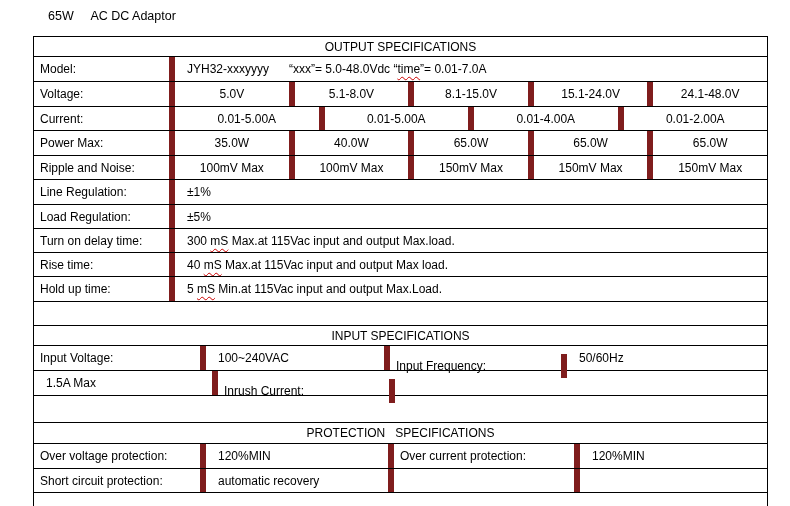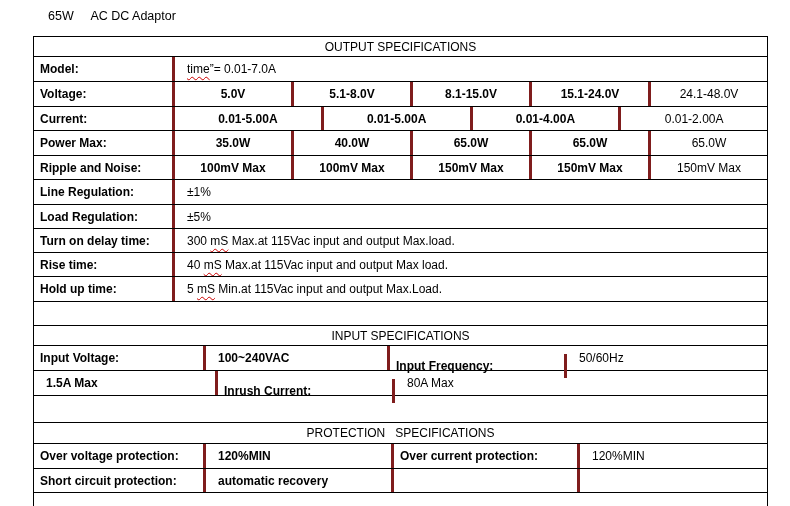--- a/index.html
+++ b/index.html
@@ -19,21 +19,21 @@
   .spec-table {
     position: absolute; left: 33px; top: 36px;
     width: 735px;
     box-sizing: border-box;
     border: 1px solid #000;
     background: #fff;
   }
   .row { display: flex; align-items: center; border-bottom: 1px solid #000; box-sizing: border-box; }
   .row.noline { border-bottom: none; }
   .cell { box-sizing: border-box; height: 100%; display: flex; align-items: center; overflow: hidden; }
-  .cell.rb { border-right: 3px solid #7f1d1d; font-weight: bold; }
+  .cell.rb { border-right: 6px solid #7f1d1d; }
   .section-header { justify-content: center; height: 20px; }
   .section-header span { white-space: pre; }
   .h25 { height: 25px; }
   .h24 { height: 24px; }
   .h21 { height: 21px; }
   .h27 { height: 27px; }
   .h18 { height: 18px; }
   
   .out-label { flex: 0 0 141px; padding-left: 6px; }
   .out-val   { flex: 1 1 0; justify-content: center; }
@@ -65,21 +65,21 @@
   <div class="doc-title">65W     AC DC Adaptor</div>
 
   <div class="spec-table">
 
     <div class="row section-header">
       <span>OUTPUT SPECIFICATIONS</span>
     </div>
 
     <div class="row h25">
       <div class="cell rb out-label">Model:</div>
-      <div class="cell out-wide"><span class="sq">time</span><span class="pre">”= 0.01-7.0A</span></div>
+      <div class="cell out-wide"><span class="pre">JYH32-xxxyyyy      “xxx”= 5.0-48.0Vdc “</span><span class="sq">time</span><span class="pre">”= 0.01-7.0A</span></div>
     </div>
 
     <div class="row h25">
       <div class="cell rb out-label">Voltage:</div>
       <div class="cell rb out-val">5.0V</div>
       <div class="cell rb out-val">5.1-8.0V</div>
       <div class="cell rb out-val">8.1-15.0V</div>
       <div class="cell rb out-val">15.1-24.0V</div>
       <div class="cell out-val">24.1-48.0V</div>
     </div>
@@ -144,21 +144,20 @@
     <div class="row h25">
       <div class="cell rb in-c1">Input Voltage:</div>
       <div class="cell rb in-c2">100~240VAC</div>
       <div class="cell rb in-c3">Input Frequency:</div>
       <div class="cell in-c4">50/60Hz</div>
     </div>
 
     <div class="row h25">
       <div class="cell rb in-c2">1.5A Max</div>
       <div class="cell rb in-c3">Inrush Current:</div>
-      <div class="cell in-c4">80A Max</div>
     </div>
 
     <div class="row h27"></div>
 
     <div class="row section-header h21">
       <span>PROTECTION   SPECIFICATIONS</span>
     </div>
 
     <div class="row h25">
       <div class="cell rb pr-c1">Over voltage protection:</div>

